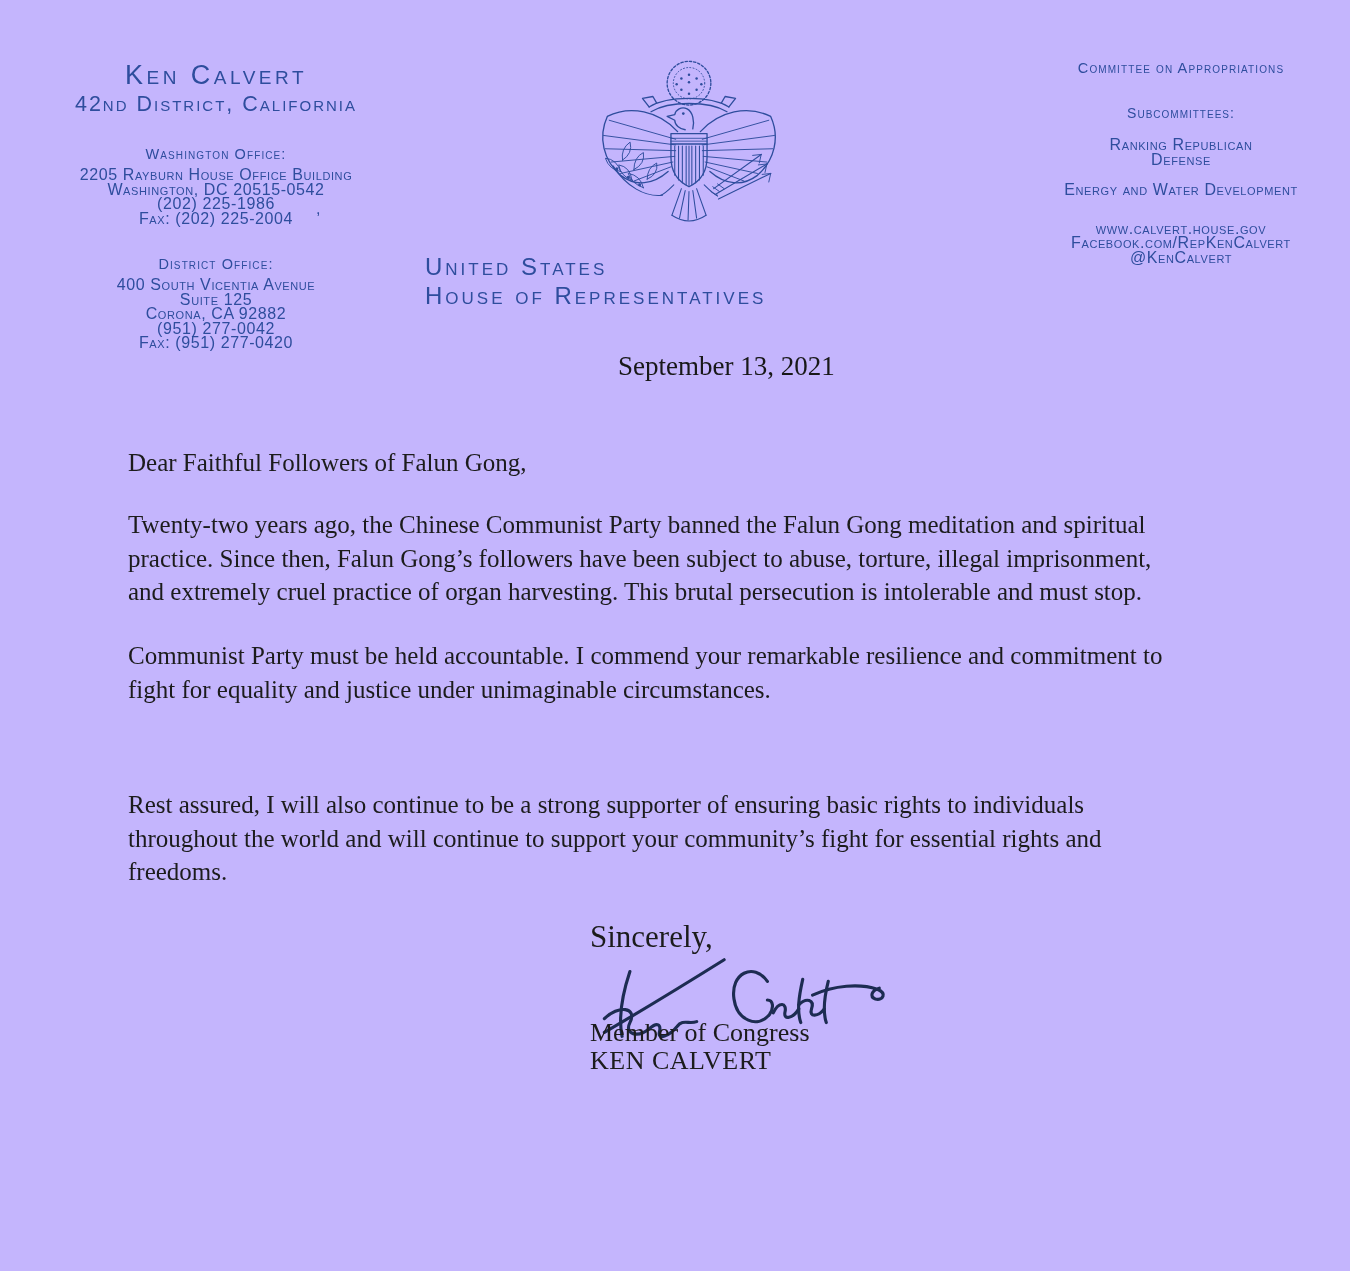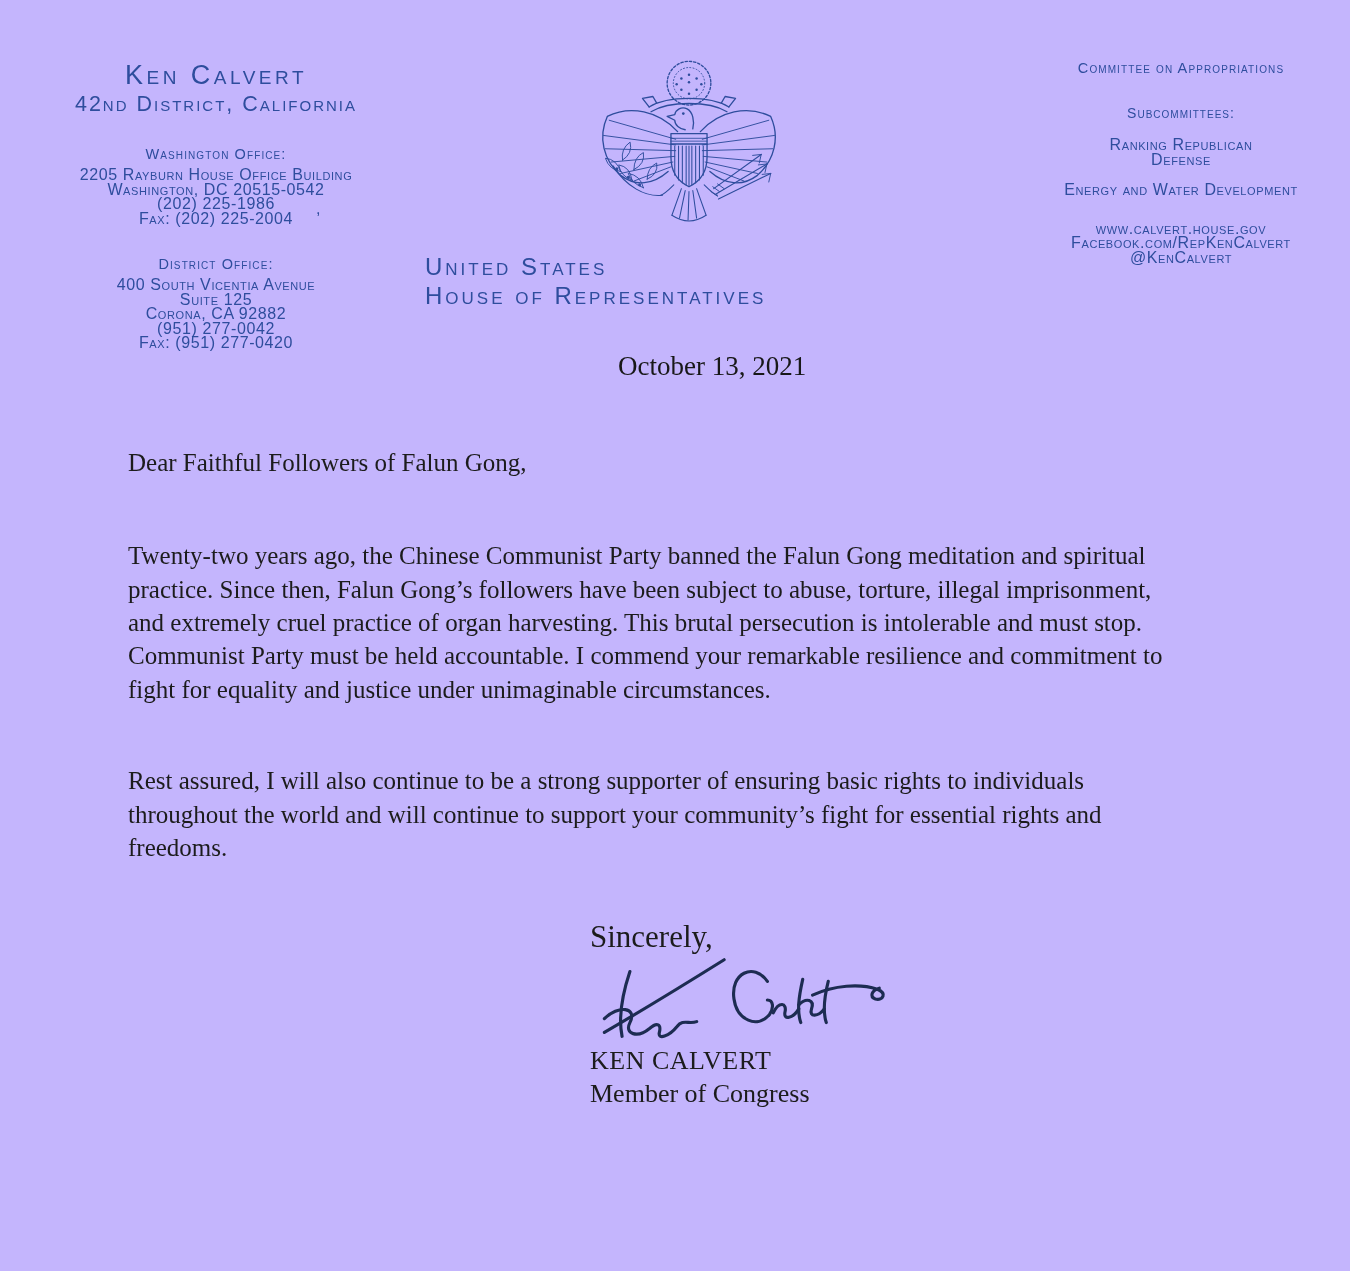--- a/index.html
+++ b/index.html
@@ -27,25 +27,25 @@
   .contacts { margin-top:24px; }
   
   .seal { position:absolute; left:594px; top:50px; width:190px; height:188px; }
   .org-block { position:absolute; left:425px; top:252px; width:530px; text-align:left; }
   .org-line { font-size:24px; letter-spacing:3px; line-height:29px; }
   .date { position:absolute; left:618px; top:351px; font-size:27px; color:#181818; }
   
   .body-line { font-size:25px; line-height:33.5px; white-space:nowrap; }
   .salutation { position:absolute; left:128px; top:449px; font-size:25px; }
   .para { position:absolute; left:128px; width:1160px; }
-  .p1 { top:539px; } .p2 { top:639px; } .p3 { top:764px;font-family:Liberation Serif, serif; }
+  .p1 { top:508px; } .p2 { top:639px; } .p3 { top:788px;font-family:Liberation Serif, serif; }
   .closing { position:absolute; left:590px; top:919px; font-size:31px; }
   .signature { position:absolute; left:578px; top:946px; width:310px; height:108px; }
   .typed-name  { position:absolute; left:590px; top:1046px; font-size:26px; letter-spacing:0.5px; }
-  .typed-title { position:absolute; left:590px; top:1079px; font-size:26px; }
+  .typed-title { position:absolute; left:590px; top:1018px; font-size:26px; }
   .stray-mark { position:absolute; left:316px; top:200px; font-size:16px; color:#2e4d9d; font-family:"Liberation Sans", sans-serif; }
 </style>
 </head>
 <body>
 
 <div class="page">
 
   <div class="left-block lh">
     <div class="lh-name">Ken Calvert</div>
     <div class="lh-district">42nd District, California</div>
@@ -140,21 +140,21 @@
     <div class="sub-group-2">
       <div class="lh-line">Energy and Water Development</div>
     </div>
     <div class="contacts">
       <div class="lh-line">www.calvert.house.gov</div>
       <div class="lh-line">Facebook.com/RepKenCalvert</div>
       <div class="lh-line">@KenCalvert</div>
     </div>
   </div>
 
-  <div class="date">October 13, 2021</div>
+  <div class="date">September 13, 2021</div>
 
   <div class="salutation">Dear Faithful Followers of Falun Gong,</div>
 
   <div class="para p1">
     <div class="body-line">Twenty-two years ago, the Chinese Communist Party banned the Falun Gong meditation and spiritual</div>
     <div class="body-line">practice. Since then, Falun Gong’s followers have been subject to abuse, torture, illegal imprisonment,</div>
     <div class="body-line">and extremely cruel practice of organ harvesting. This brutal persecution is intolerable and must stop.</div>
   </div>
 
   <div class="para p2">

